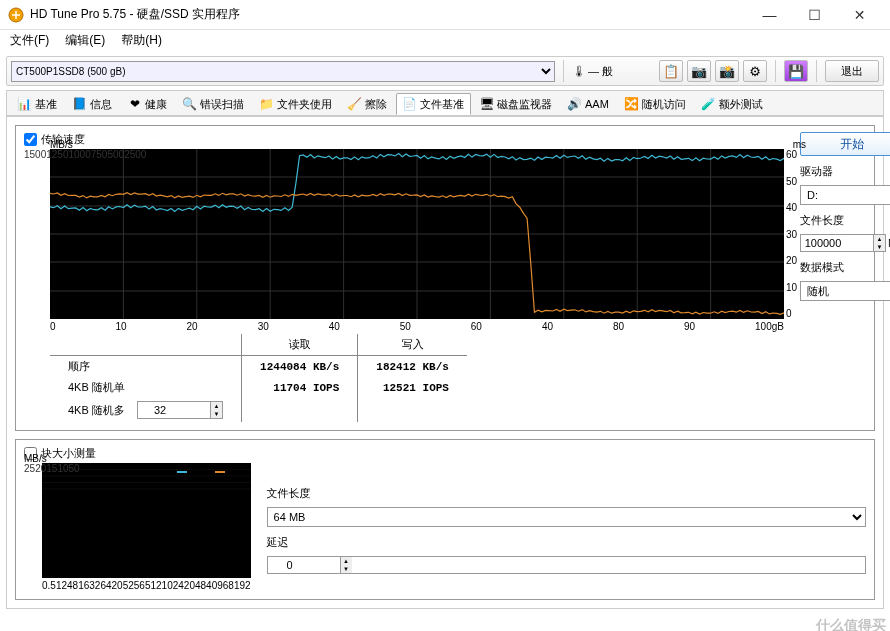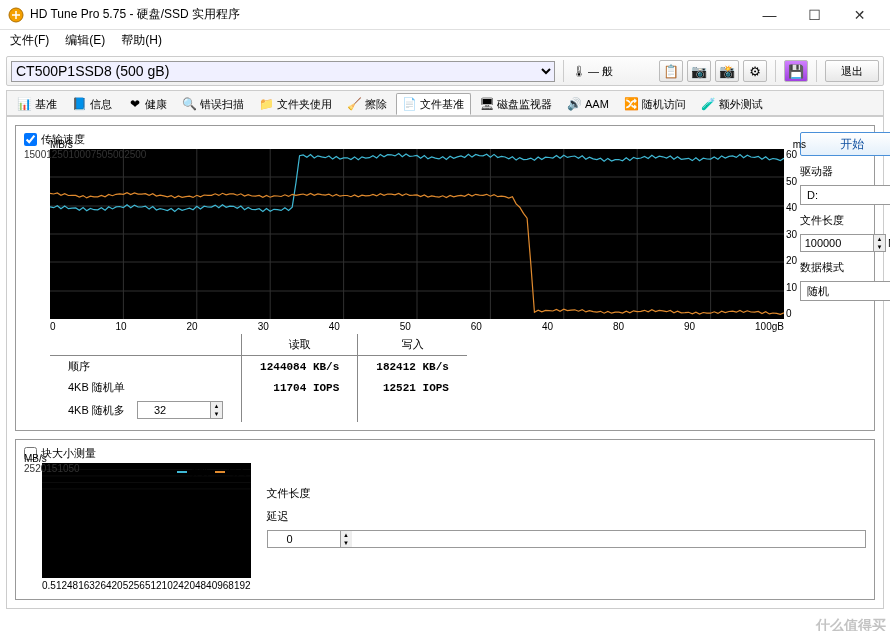--- a/index.html
+++ b/index.html
@@ -4,21 +4,21 @@
 <style>
 * { box-sizing: border-box; margin: 0; padding: 0; font-family: "Microsoft YaHei", Tahoma, sans-serif; }
 body { width: 890px; height: 631px; background: #fff; font-size: 11px; overflow: hidden; position: relative; }
 .titlebar { height: 30px; display: flex; align-items: center; padding: 0 8px; border-bottom: 1px solid #e0e0e0; }
 .titlebar .icon { width: 16px; height: 16px; margin-right: 6px; }
 .titlebar .title { flex: 1; font-size: 12px; }
 .titlebar .winbtn { width: 45px; height: 28px; display: flex; align-items: center; justify-content: center; font-size: 14px; color: #333; }
 .menubar { height: 22px; display: flex; padding: 0 4px; gap: 4px; font-size: 12px; }
 .menubar span { padding: 2px 6px; }
 .toolbar { height: 30px; border: 1px solid #ccc; margin: 4px 6px; border-radius: 2px; display: flex; align-items: center; padding: 2px 4px; gap: 4px; background: linear-gradient(#fdfdfd,#f1f1f1); }
-.toolbar select { flex: 0 0 544px; height: 21px; font-size: 14px; background: #f0f0ff; border: 1px solid #999; }
+.toolbar select { flex: 0 0 544px; height: 21px; font-size: 10px; background: #f0f0ff; border: 1px solid #999; }
 .toolbar .sep { width: 1px; height: 22px; background: #ccc; margin: 0 4px; }
 .toolbtn { width: 24px; height: 22px; border: 1px solid #bbb; border-radius: 2px; display: flex; align-items: center; justify-content: center; font-size: 13px; background: linear-gradient(#fff,#e8e8e8); cursor: pointer; }
 .toolbar .exit { width: 54px; height: 22px; border: 1px solid #bbb; border-radius: 2px; display: flex; align-items: center; justify-content: center; background: linear-gradient(#fff,#e8e8e8); }
 .toolbar .temp { display:flex; align-items:center; gap:2px; font-size:11px; }
 .tabs { height: 26px; border: 1px solid #ccc; margin: 0 6px; display: flex; align-items: flex-end; padding: 0 4px; gap: 2px; background: #f5f5f5; }
 .tab { height: 22px; display: flex; align-items: center; gap: 3px; padding: 0 6px; border: 1px solid transparent; font-size: 11px; cursor: pointer; }
 .tab.active { background: #fff; border: 1px solid #aaa; border-bottom: 1px solid #fff; border-radius: 2px 2px 0 0; }
 .tab .ticon { width: 14px; height: 14px; display: inline-flex; align-items: center; justify-content: center; font-size: 12px; }
 .panel { border: 1px solid #ccc; margin: 0 6px 6px 6px; padding: 8px; position: relative; }
 .section { border: 1px solid #999; padding: 6px 8px 8px 8px; margin-bottom: 8px; position: relative; display: flex; }
@@ -310,20 +310,21 @@
           <span>512</span>
           <span>1024</span>
           <span>2048</span>
           <span>4096</span>
           <span>8192</span>
         </div>
     </div>
     <div class="sidecol">
       <div style="height:32px"></div>
       <div class="lbl">文件长度</div>
+      <select class="sel"><option>64 MB</option></select>
       <div class="lbl">延迟</div>
       <span class="spin">
         <input value="0" style="">
         <span class="sbtns">
             <div>▲</div>
             <div>▼</div>
           </span>
       </span>
     </div>
   </div>

